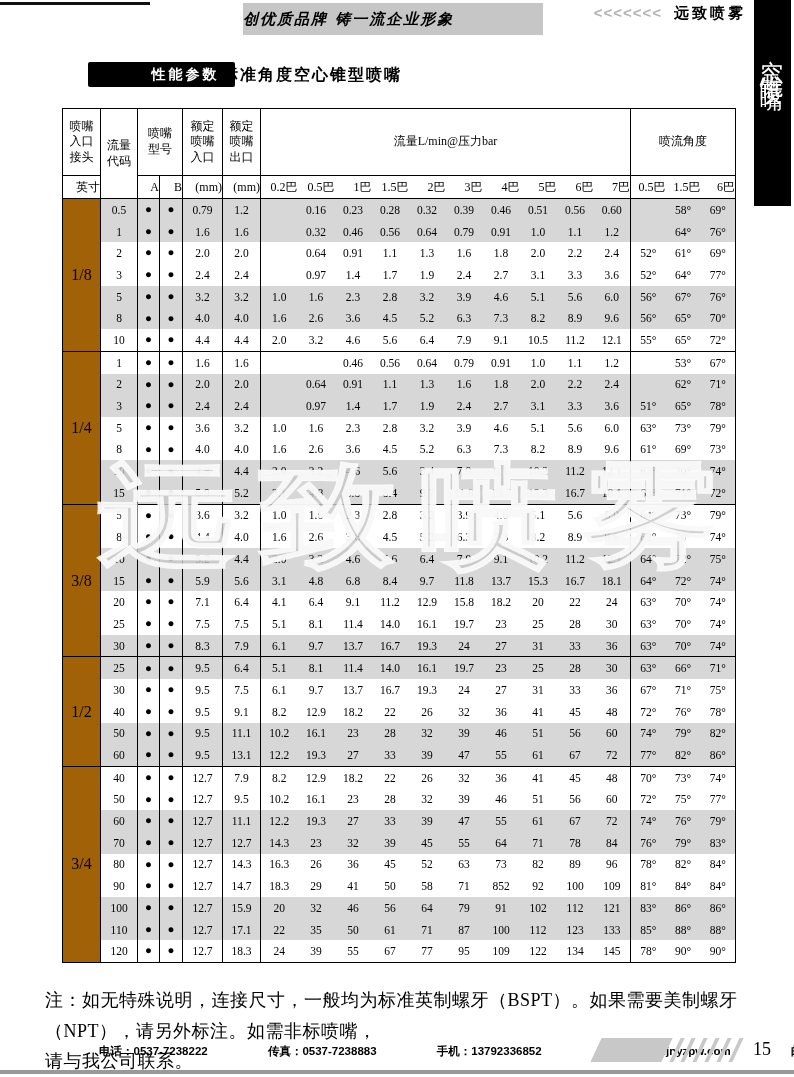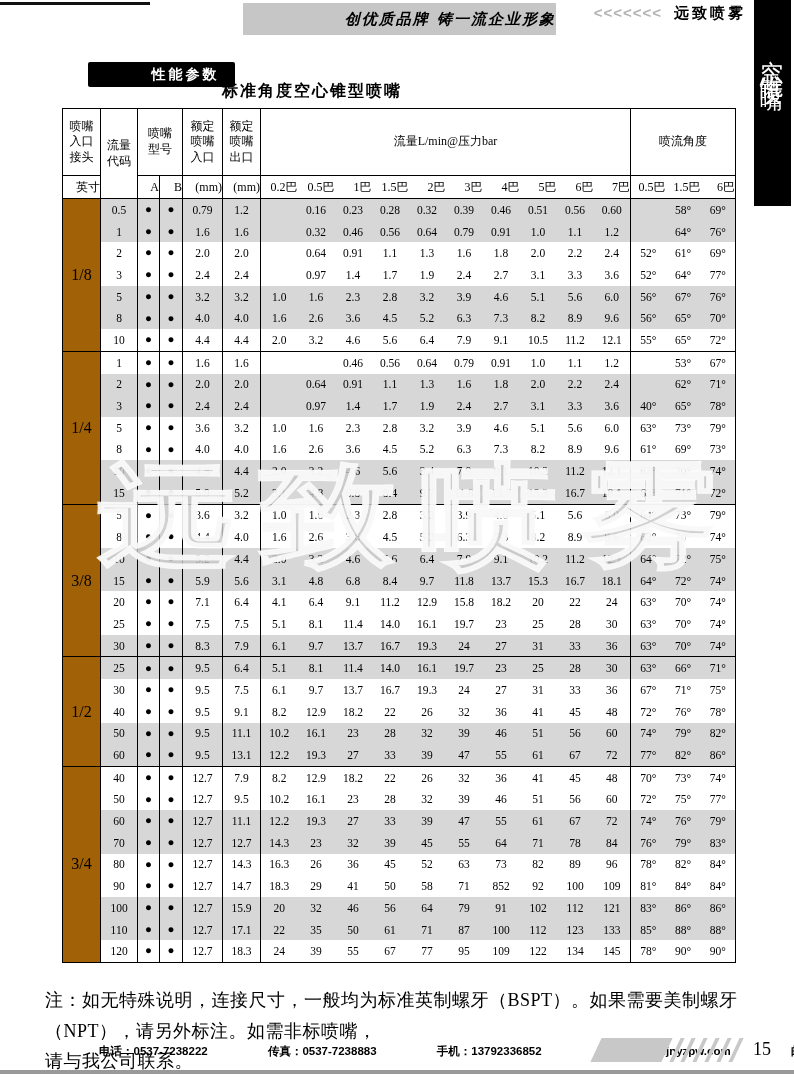--- a/index.html
+++ b/index.html
@@ -6,23 +6,23 @@
   body{
     width:794px;height:1077px;position:relative;background:#fff;overflow:hidden;
     font-family:"Liberation Serif", serif;color:#000;
   }
   .page{position:absolute;inset:0;}
 
   
   .topline{position:absolute;left:0;top:2px;width:150px;height:3px;background:#111;}
   .banner{
     position:absolute;left:243px;top:3px;width:300px;height:32px;line-height:32px;
-    background:var(--banner,#c6c6c6);text-align:right;
+    background:var(--banner,#c6c6c6);text-align:left;
     font-family:"DejaVu Serif", serif;font-weight:bold;font-style:italic;
-    font-size:15px;letter-spacing:2px;padding-left:13px;
+    font-size:15px;letter-spacing:2px;
   }
   .brand{
     position:absolute;left:550px;top:3px;width:196px;height:32px;line-height:20px;
     text-align:right;white-space:nowrap;
   }
   .chev{color:#b3b3b3;font-weight:bold;font-size:15px;font-family:"Liberation Sans",sans-serif;letter-spacing:1px;}
   .brandname{font-weight:bold;font-size:15px;letter-spacing:3px;margin-left:8px;}
 
   
   .sidetab{
@@ -34,21 +34,21 @@
     padding-top:42px;font-family:"Liberation Sans",sans-serif;
   }
 
   
   .titlebox{
     position:absolute;left:88px;top:62px;width:99px;height:25px;line-height:25px;
     background:#000;color:#fff;text-align:center;font-weight:bold;font-size:14px;
     letter-spacing:3px;border-radius:2px;font-family:"Liberation Sans",sans-serif;padding-left:48px;
   }
   .title{
-    position:absolute;left:222px;top:78px;height:25px;line-height:25px;
+    position:absolute;left:222px;top:62px;height:25px;line-height:25px;
     font-weight:bold;font-size:16px;letter-spacing:2px;font-family:"Liberation Sans",sans-serif;
   }
 
   
   .spec{
     position:absolute;left:62px;top:108px;width:673px;border-collapse:collapse;
     table-layout:fixed;background:#fff;z-index:1;border:1.5px solid #000;
   }
   .spec th,.spec td{padding:0;margin:0;text-align:center;vertical-align:middle;font-weight:normal;}
   .h1 th{height:66px;font-size:12px;line-height:1.3;white-space:pre-line;border-bottom:1px solid #000;}
@@ -371,21 +371,21 @@
           <td class="c-b-l"></td>
           <td>0.97</td>
           <td>1.4</td>
           <td>1.7</td>
           <td>1.9</td>
           <td>2.4</td>
           <td>2.7</td>
           <td>3.1</td>
           <td>3.3</td>
           <td>3.6</td>
-          <td class="c-b-l">40°</td>
+          <td class="c-b-l">51°</td>
           <td>65°</td>
           <td>78°</td>
         </tr>
         <tr>
           <td class="c-b-l">5</td>
           <td class="c-b-l dot">●</td>
           <td class="c-b-l dot">●</td>
           <td class="c-b-l">3.6</td>
           <td class="c-b-l">3.2</td>
           <td class="c-b-l">1.0</td>

